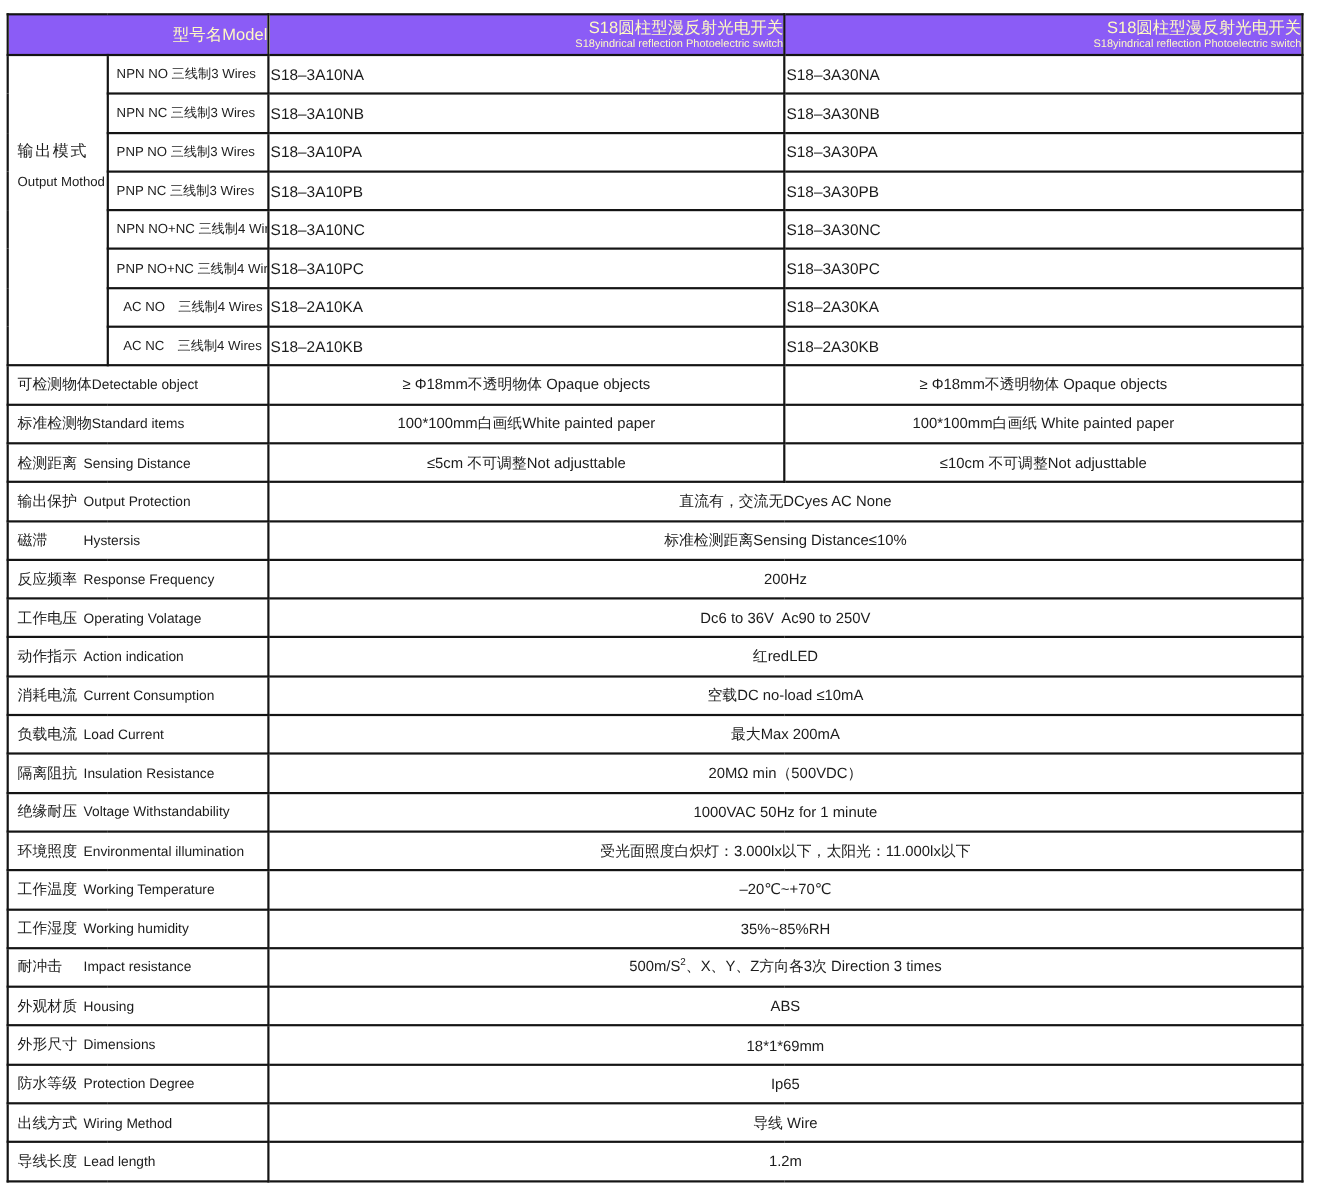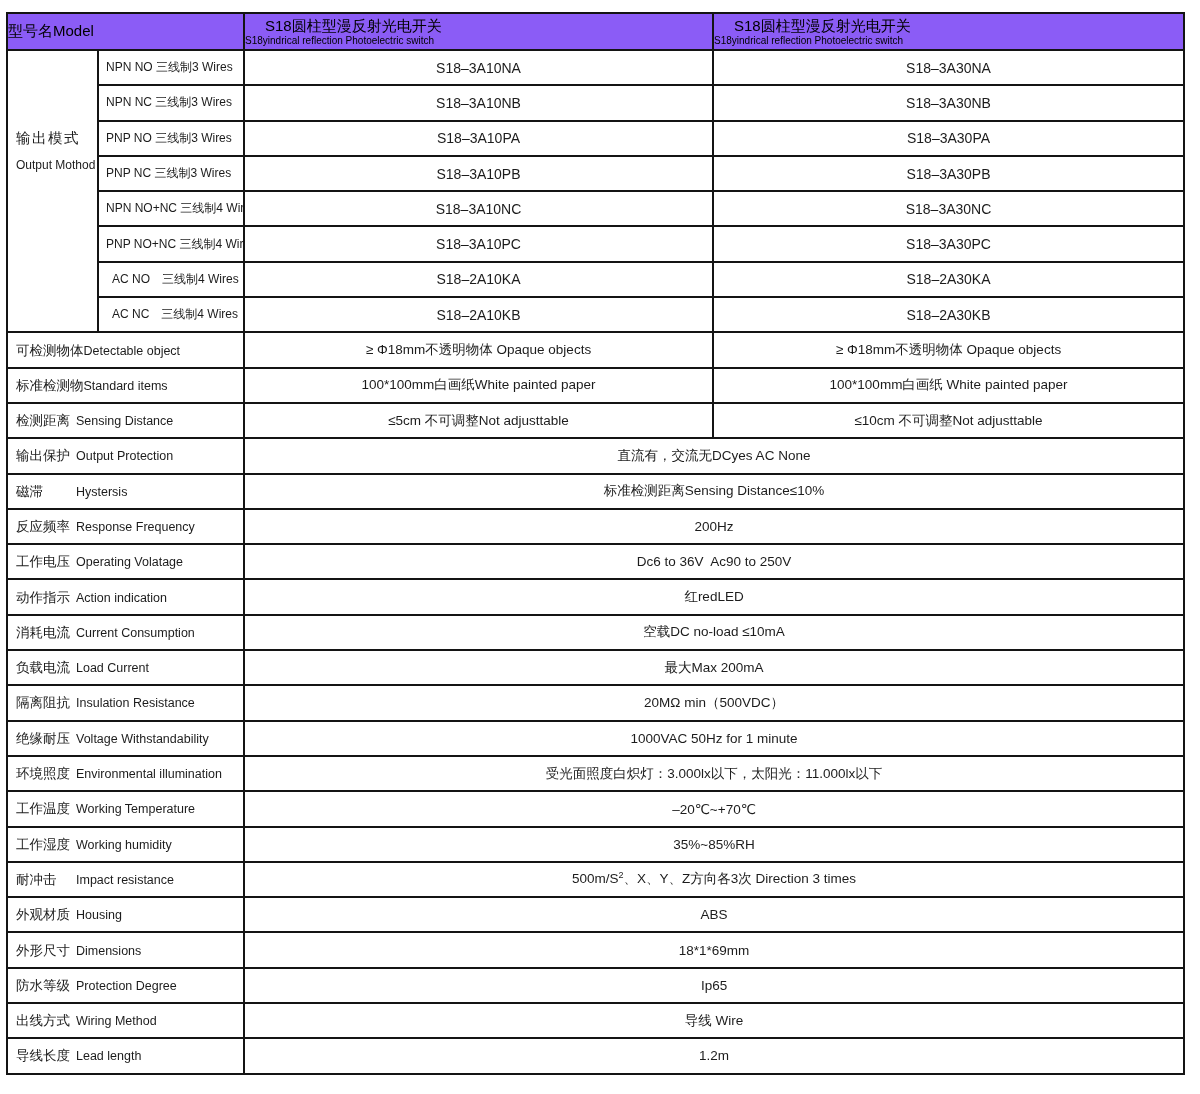--- a/index.html
+++ b/index.html
@@ -10,30 +10,30 @@
     color:#1c1c1c; position:relative;
   }
   .page { position:absolute; inset:0; background:#fff; }
   table.spec-table {
     position:absolute; top:12px; left:6px; width:1177px; height:1061px;
     border-collapse:collapse; table-layout:fixed;
   }
   td { border:2px solid #141414; overflow:hidden; vertical-align:middle; }
   col.c1{width:91px;} col.c2{width:146px;} col.c3{width:469px;} col.c4{width:471px;}
   tr.hdr-row { height:37px; }
-  td.hdr { background:#8b5cf6; color:#000000; text-align:left; padding:1px 0; }
+  td.hdr { background:#8b5cf6; color:#fef9c3; text-align:right; padding:1px 0; }
   td.model-hdr { font-size:15px; }
   .hdr-title { font-size:15px; line-height:18px;padding-left:20px; }
   .hdr-sub   { font-size:10px; line-height:11px; }
   tr.r { height:35.3px; }
   td.out-label { vertical-align:top; padding:78px 0 17px 8px; }
   .out-label .zh { font-size:14.5px; letter-spacing:1.5px; line-height:19px; }
   .out-label .en { font-size:12px; line-height:15px;margin-top:10px; }
   td.wire { font-size:12px; padding-left:7px; white-space:pre; }
-  td.model { font-size:14px; text-align:center; white-space:pre; }
+  td.model { font-size:14px; text-align:left; white-space:pre; }
   td.val { font-size:13.5px; text-align:center; white-space:pre; }
   td.lab { padding-left:8px; white-space:nowrap; }
   .lab .zh { display:inline-block; min-width:60px; font-size:13.5px; }
   .lab .en { font-size:12.5px; }
   sup.sq { font-size:9px; line-height:0; }
 </style>
 </head>
 <body>
 
 <div class="page">

